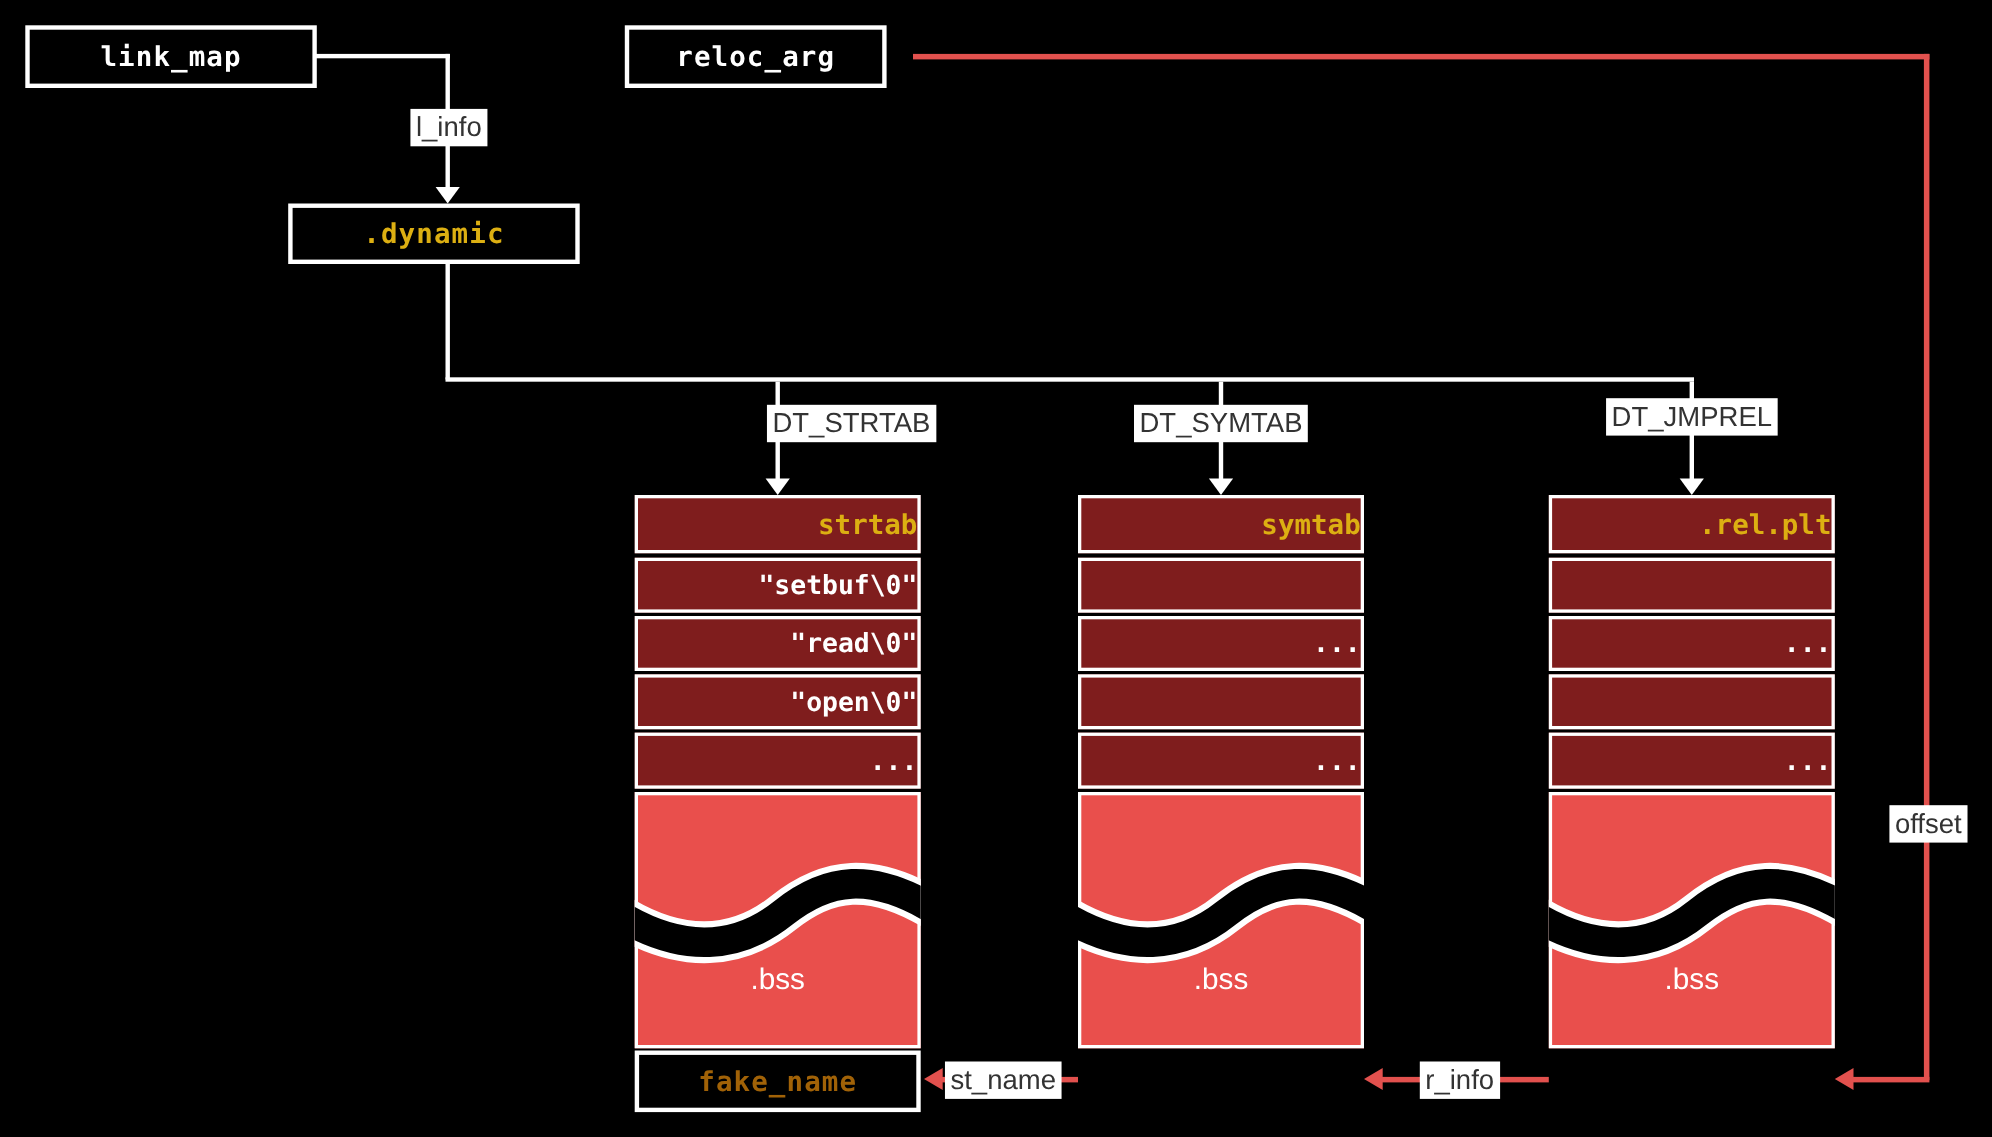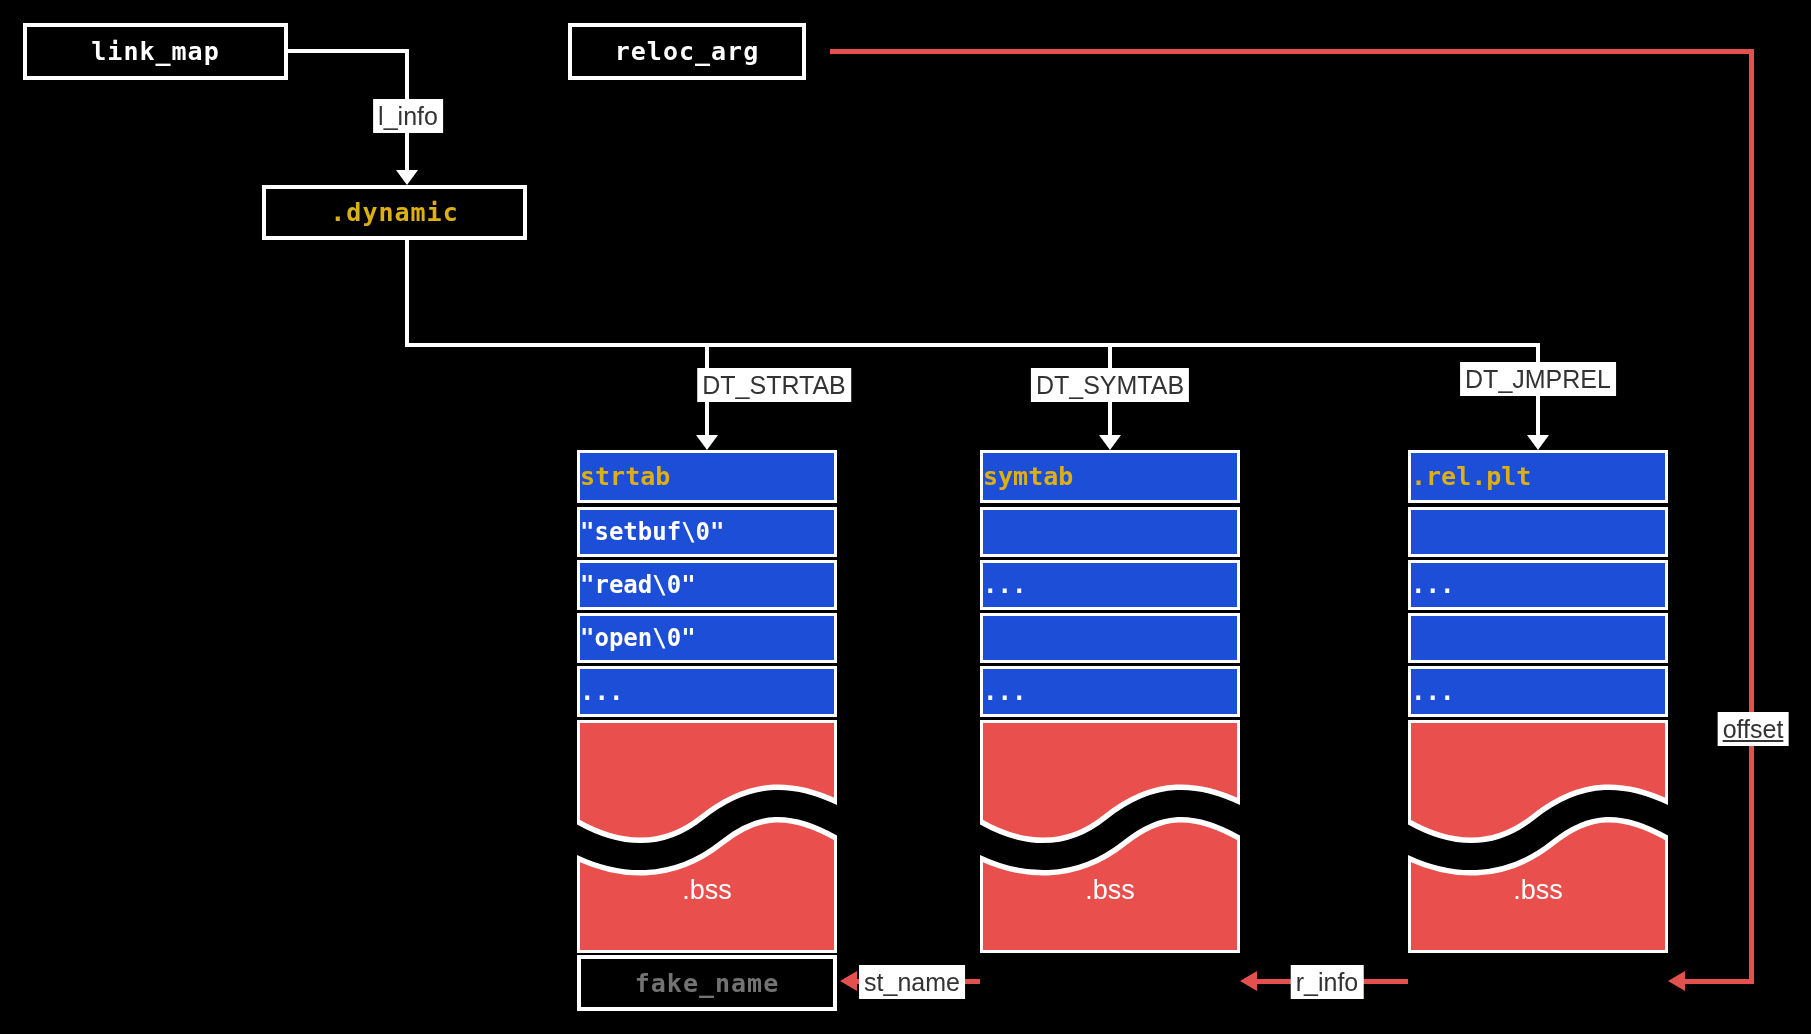--- a/index.html
+++ b/index.html
@@ -46,33 +46,33 @@
     padding:2px 5px;
     white-space:nowrap;
     transform:translateX(-50%);
   }
   
   .col-cell{
     position:absolute;
     box-sizing:border-box;
     width:260px;
     border:3px solid #fff;
-    background:#1d4ed8;
-    display:flex;align-items:center;justify-content:flex-start;
+    background:#7f1d1d;
+    display:flex;align-items:center;justify-content:flex-end;
     font-size:24px;font-weight:bold;color:#fff;
   }
   .col-cell.header{color:#DCAF12;font-size:25px;}
   .col-footer{
     position:absolute;
     box-sizing:border-box;
     width:260px;height:56px;
     border:4px solid #fff;
     background:#000;
     display:flex;align-items:center;justify-content:center;
-    font-size:25px;font-weight:bold;color:#737373;
+    font-size:25px;font-weight:bold;color:#a16207;
     letter-spacing:1px;
   }
   .bss-block{
     position:absolute;
     box-sizing:border-box;
     width:260px;height:233px;
     border:3px solid #fff;
     background:#E94F4C;
   }
   .bss-block svg{
@@ -122,21 +122,21 @@
   <div class="tag" style="left:1110px;top:368px;">DT_SYMTAB</div>
 
   <div class="wline" style="left:1536px;top:347px;width:4px;height:90px;"></div>
   <div class="arrow-down" style="left:1527px;top:435px;"></div>
   <div class="tag" style="left:1538px;top:362px;">DT_JMPREL</div>
 
   <div class="rline" style="left:830px;top:49px;width:924px;height:5px;"></div>
   <div class="rline" style="left:1749px;top:49px;width:5px;height:933px;"></div>
   <div class="rline" style="left:1684px;top:979px;width:70px;height:5px;"></div>
   <div class="arrow-left-red" style="left:1668px;top:971px;"></div>
-  <div class="tag" style="left:1753px;top:712px;text-decoration:underline;">offset</div>
+  <div class="tag" style="left:1753px;top:732px;">offset</div>
 
   <div class="rline" style="left:1256px;top:979px;width:152px;height:5px;"></div>
   <div class="arrow-left-red" style="left:1240px;top:971px;"></div>
   <div class="tag" style="left:1327px;top:965px;">r_info</div>
 
   <div class="rline" style="left:856px;top:979px;width:124px;height:5px;"></div>
   <div class="arrow-left-red" style="left:840px;top:971px;"></div>
   <div class="tag" style="left:912px;top:965px;">st_name</div>
 
   <div class="col-cell header" style="left:577px;top:450px;height:53px;">

